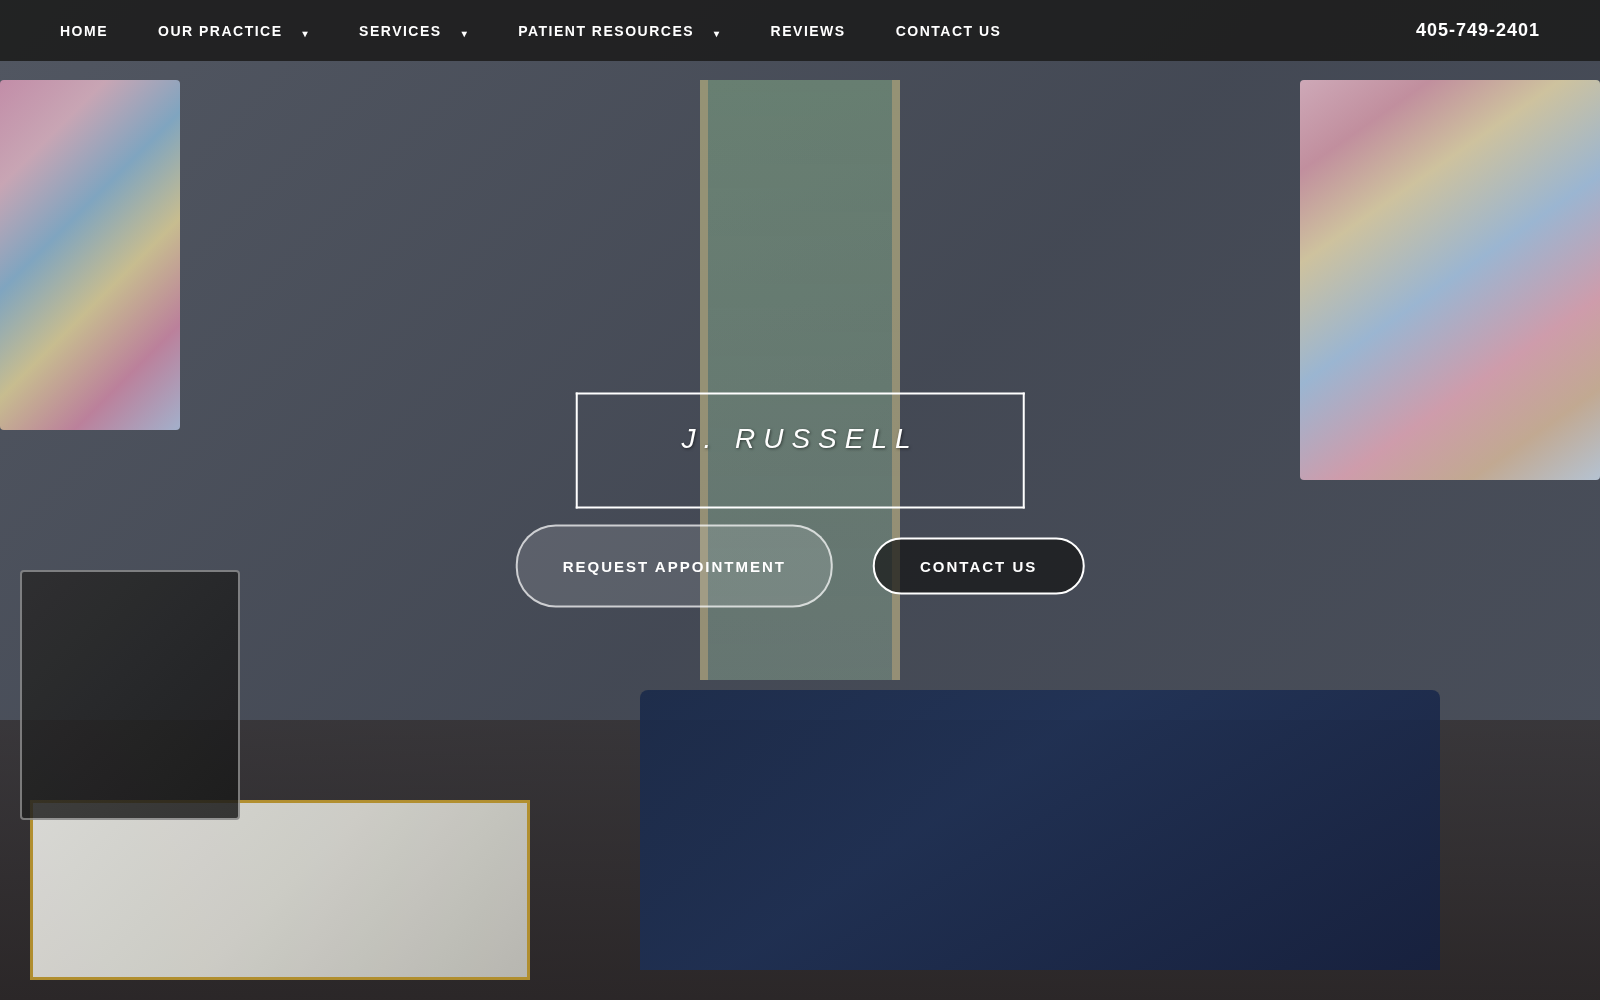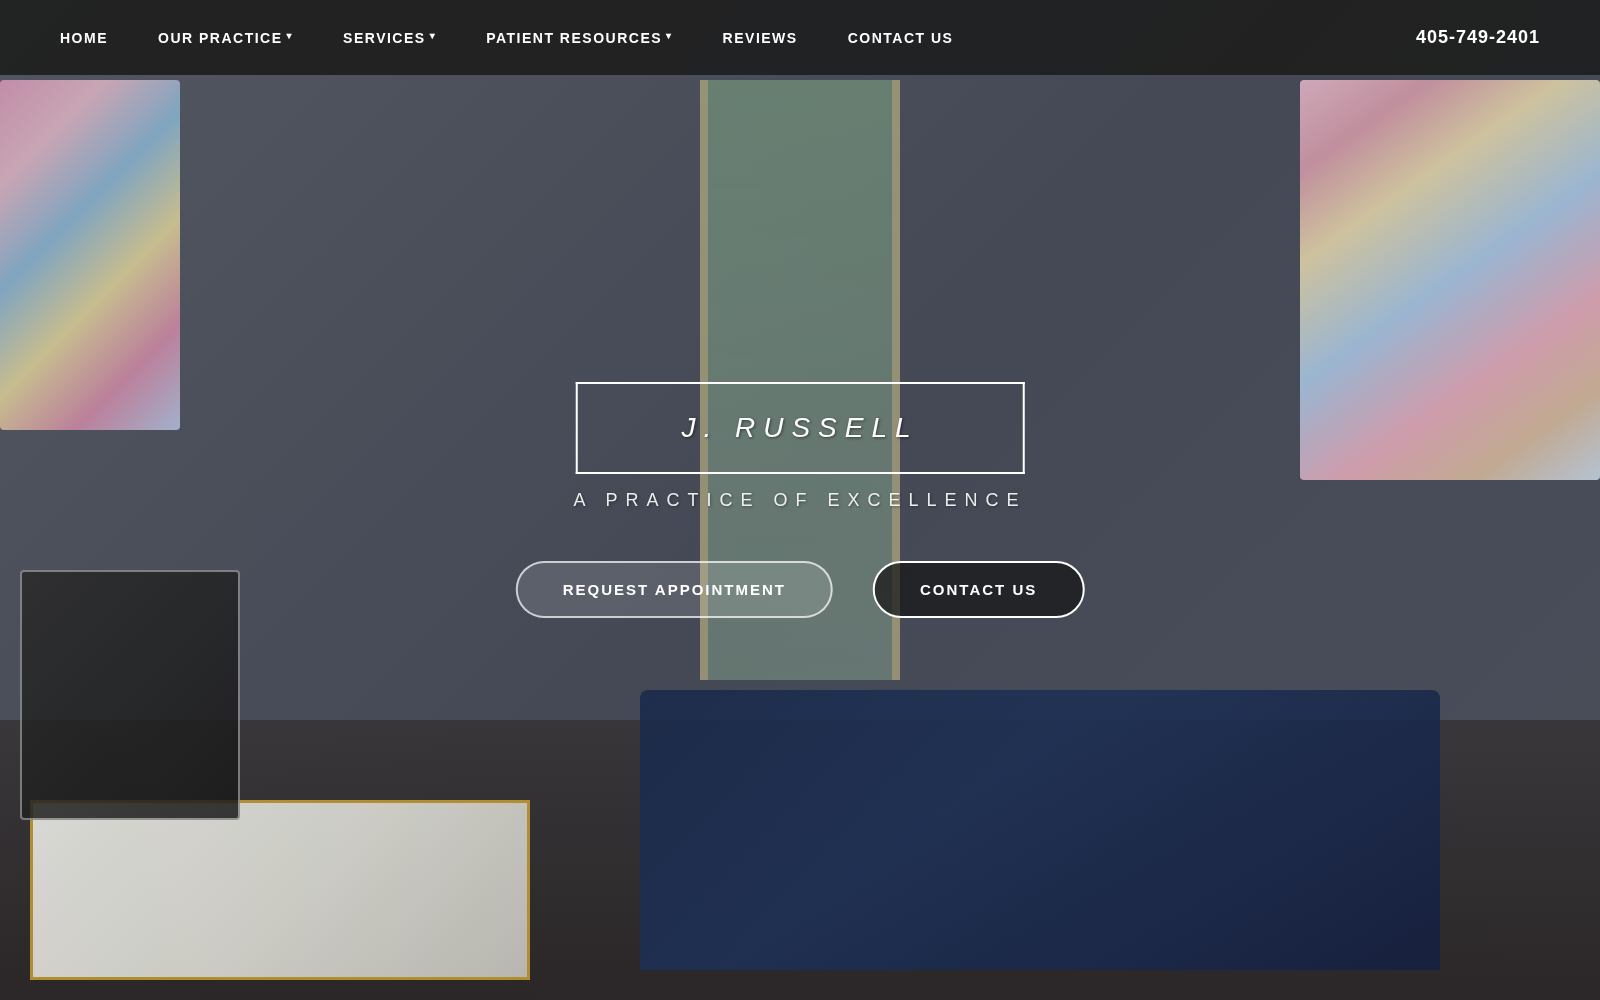--- a/index.html
+++ b/index.html
@@ -14,21 +14,21 @@
       overflow: hidden;
       font-family: 'Arial', sans-serif;
     }
 
     
     nav {
       position: absolute;
       top: 0;
       left: 0;
       width: 100%;
-      height: 75px;
+      height: 61px;
       background: rgba(30, 30, 30, 0.92);
       display: flex;
       align-items: center;
       justify-content: space-between;
       padding: 6px 60px;
       z-index: 100;
     }
 
     .nav-links {
       display: flex;
@@ -41,22 +41,22 @@
       color: #ffffff;
       text-decoration: none;
       font-size: 14px;
       font-weight: 600;
       letter-spacing: 1.5px;
       text-transform: uppercase;
     }
 
     .nav-dropdown {
       display: flex;
-      align-items: flex-start;
-      gap: 4px;
+      align-items: flex-end;
+      gap: 20px;
     }
 
     .chevron {
       font-size: 10px;
       color: #ffffff;
     }
 
     .nav-phone {
       color: #ffffff;
       font-size: 18px;
@@ -180,21 +180,21 @@
       position: absolute;
       top: 50%;
       left: 50%;
       transform: translate(-50%, -50%);
       text-align: center;
       z-index: 10;
     }
 
     .hero-box {
       position: relative;
-      padding: 30px 60px 20px;
+      padding: 30px 60px 44px;
       margin-bottom: 16px;
     }
 
     
     .hero-box::before {
       content: '';
       position: absolute;
       top: 0;
       left: 60px;
       right: 60px;
@@ -261,21 +261,21 @@
     }
 
     .hero-buttons {
       display: flex;
       gap: 40px;
       justify-content: center;
       align-items: center;
     }
 
     .btn-outline-light {
-      padding: 18px 45px;
+      padding: 31px 45px;
       border: 2px solid rgba(255,255,255,0.7);
       border-radius: 40px;
       background: rgba(255,255,255,0.12);
       color: #ffffff;
       font-size: 15px;
       font-weight: 700;
       letter-spacing: 2px;
       text-transform: uppercase;
       cursor: pointer;
       text-decoration: none;
@@ -346,19 +346,18 @@
   <div class="room-sofa"></div>
   <div class="room-coffee-table"></div>
   <div class="room-chair"></div>
 
   <div class="hero-content">
     <div class="hero-box">
       <div class="hero-box-left-line"></div>
       <div class="hero-box-right-line"></div>
       <div class="hero-subtitle">J. RUSSELL</div>
     </div>
-    <div class="hero-tagline">A PRACTICE OF EXCELLENCE</div>
     <div class="hero-buttons">
       <a href="#" class="btn-outline-light">REQUEST APPOINTMENT</a>
       <a href="#" class="btn-outline-dark">CONTACT US</a>
     </div>
   </div>
 </div>
 
 </body></html>

